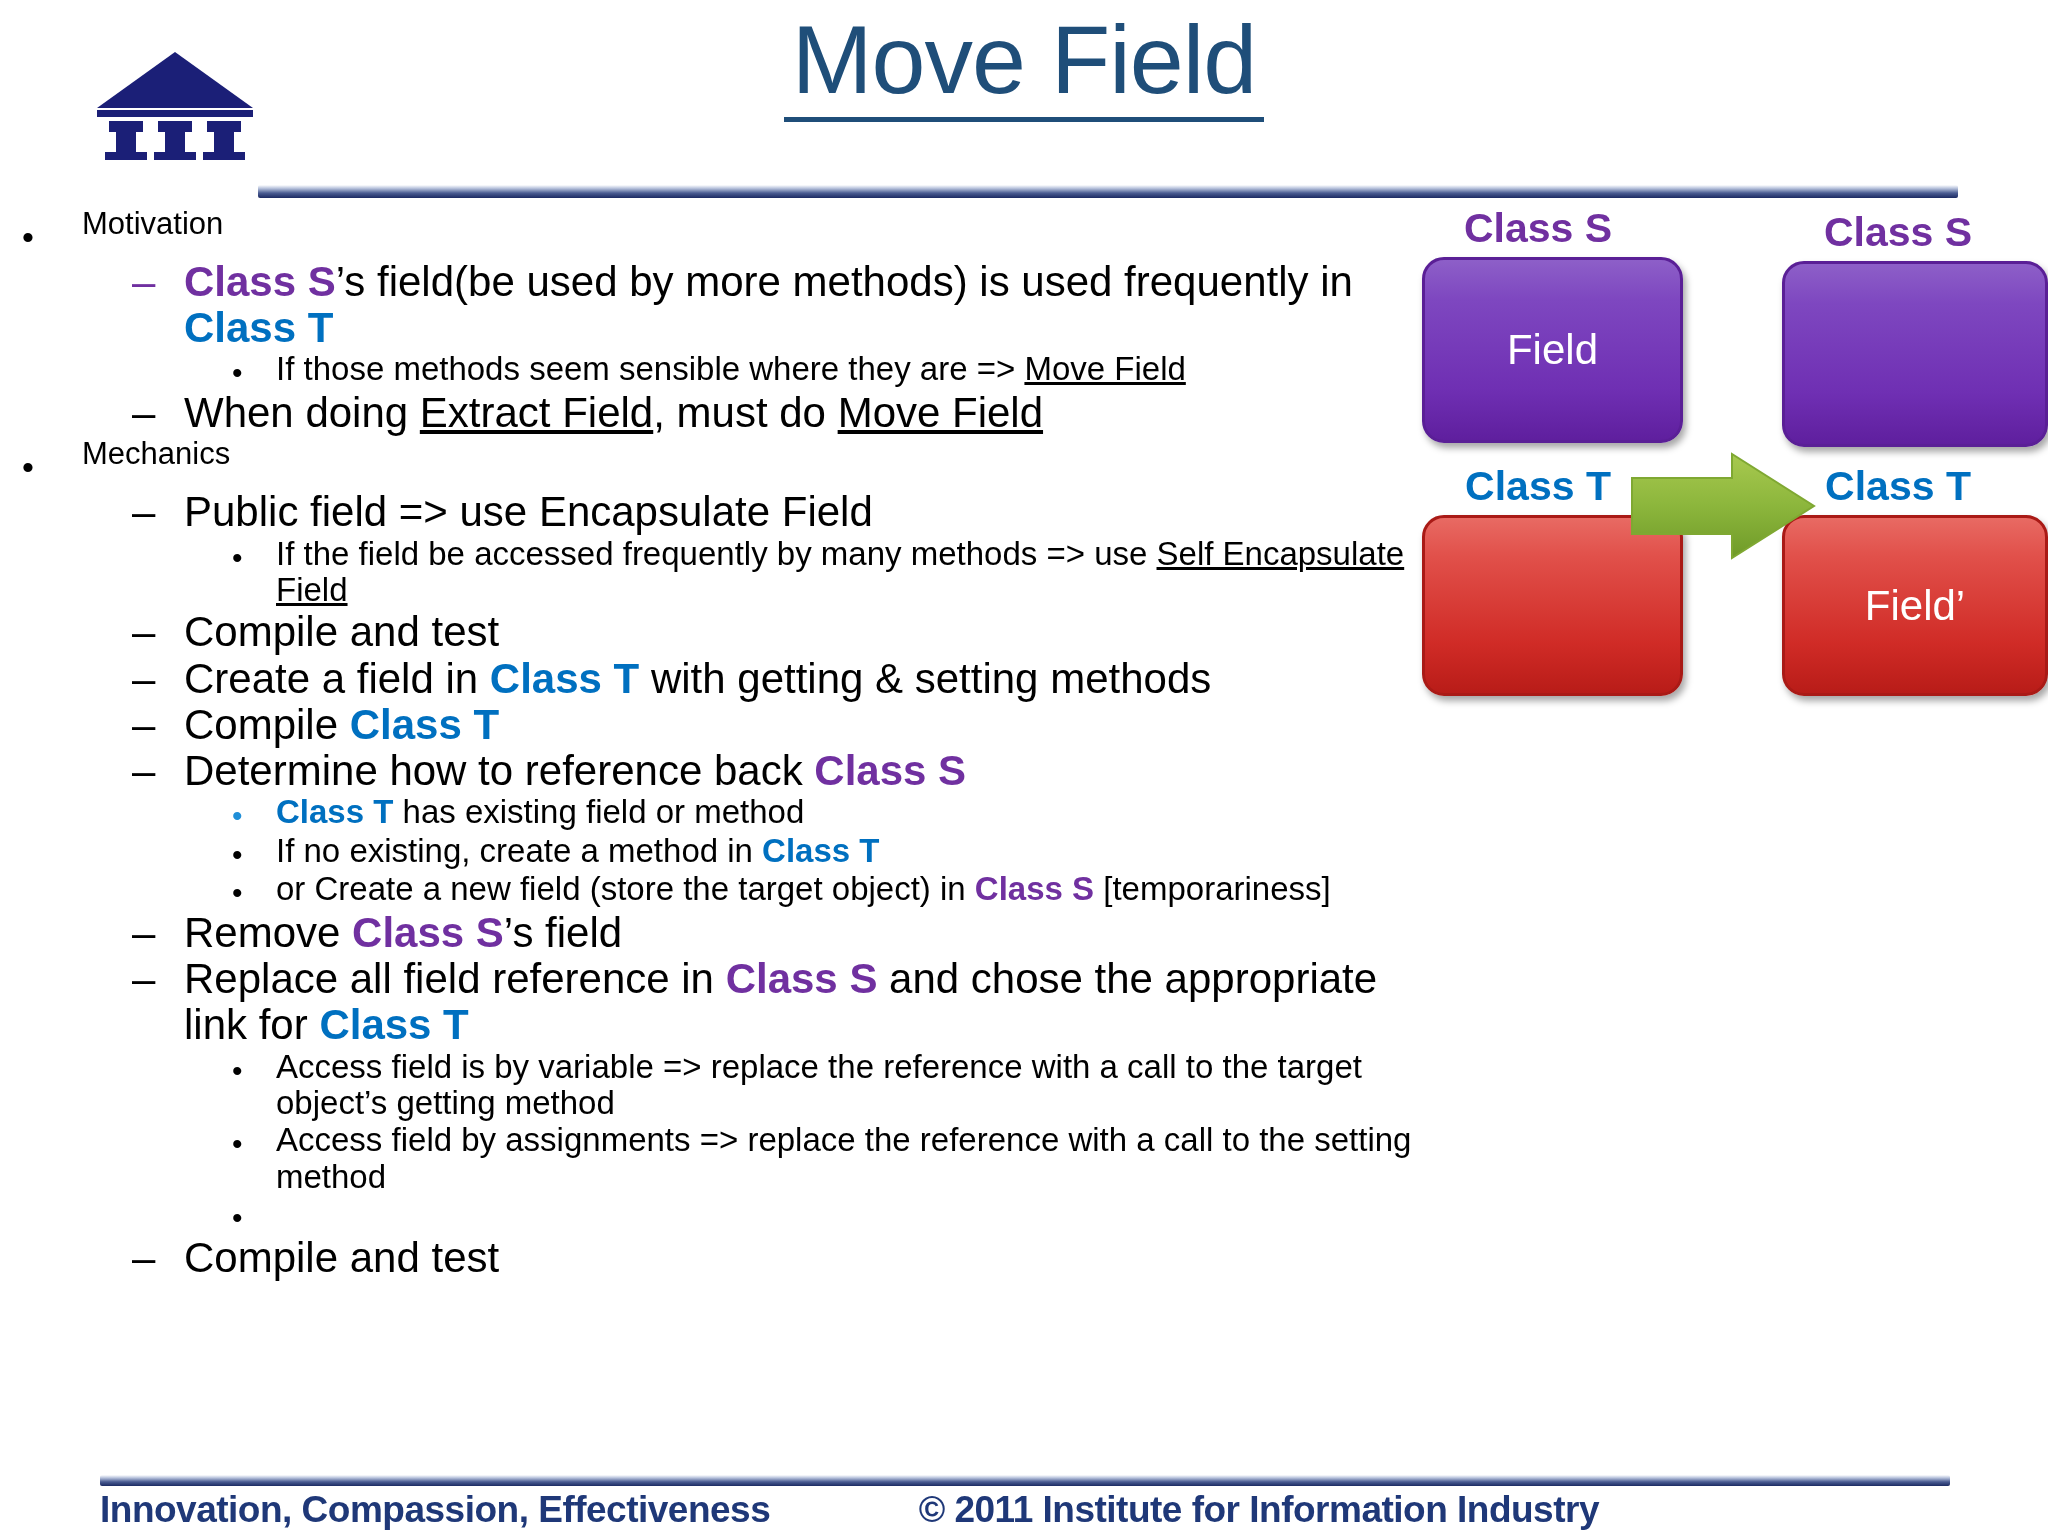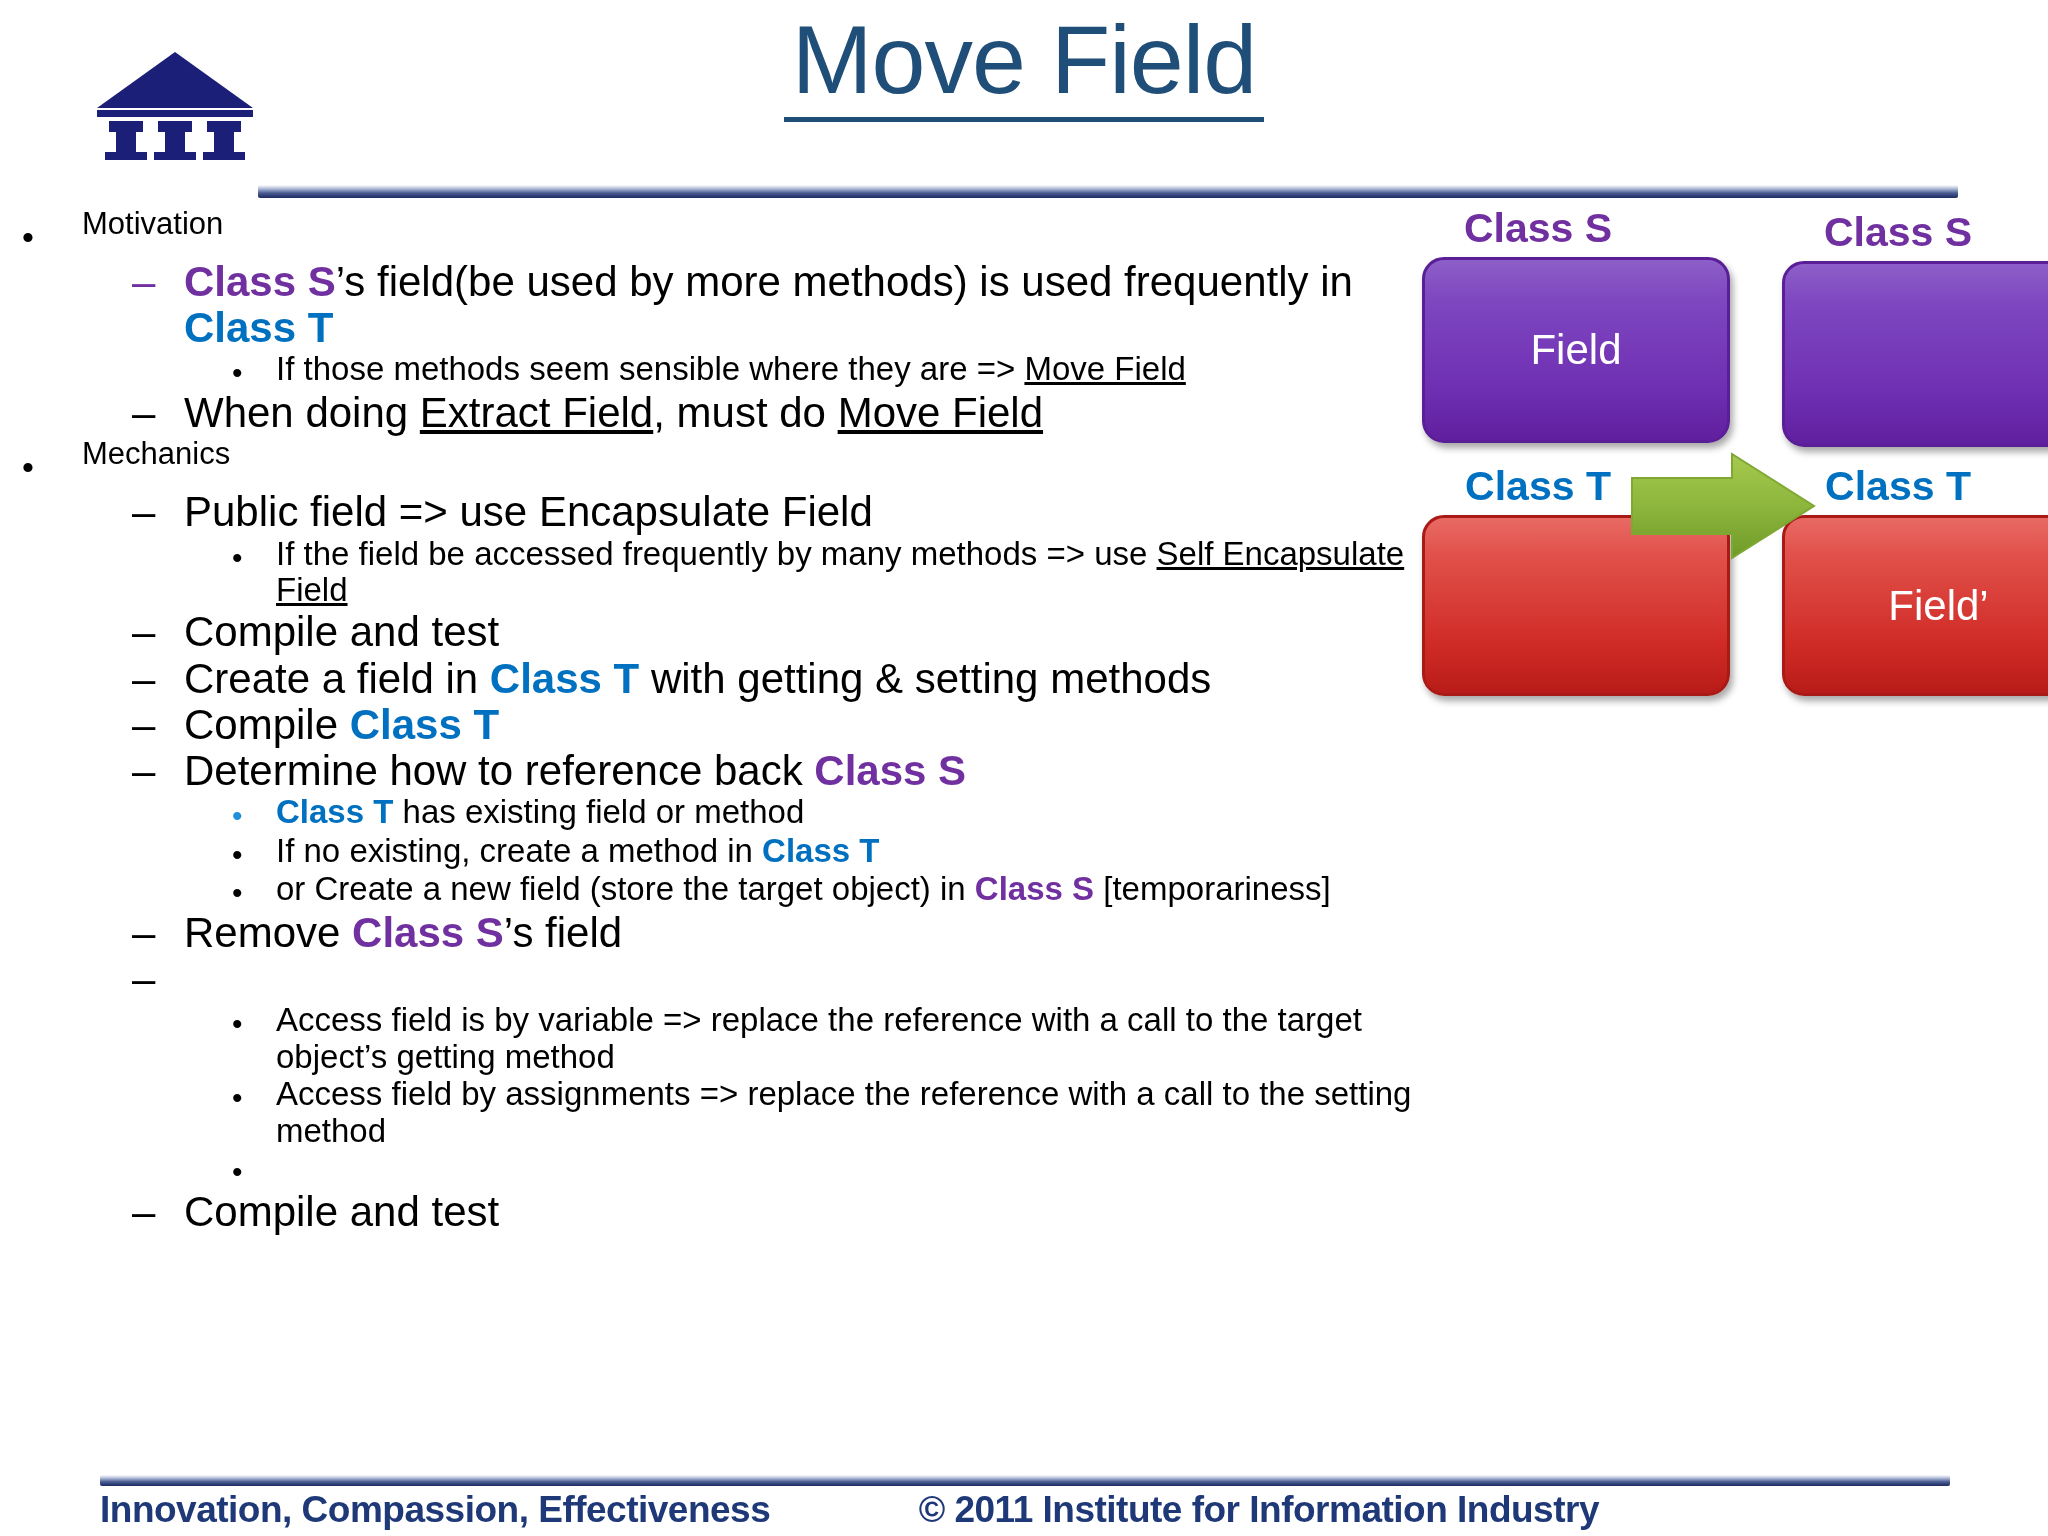--- a/index.html
+++ b/index.html
@@ -94,21 +94,21 @@
   .diagram{position:absolute;left:1400px;top:205px;width:640px;height:640px;}
 
   .cap{
     position:absolute;font-weight:bold;font-size:41px;white-space:nowrap;
     text-align:center;
   }
   .cap.s{color:#7030A0;}
   .cap.t{color:#0070C0;}
 
   .box{
-    position:absolute;border-radius:22px;padding-left:47px;
+    position:absolute;border-radius:22px;
   }
   .box .lbl{
     position:absolute;left:0;right:0;top:50%;transform:translateY(-50%);
     text-align:center;color:#ffffff;font-size:42px;
     font-family:"Liberation Sans","DejaVu Sans",sans-serif;
   }
   .purple{
     background:linear-gradient(to bottom,#8d5fc8 0%,#7e47c0 22%,#6f2fb3 72%,#5f1f9e 100%);
     border:3px solid #5a1f96;
     box-shadow:3px 5px 7px rgba(0,0,0,0.35);
@@ -202,20 +202,21 @@
       <div class="row l3">
         <div class="mark">•</div>
         <div class="txt">or Create a new field (store the target object) in <span class="cs">Class S</span> [temporariness]</div>
       </div>
       <div class="row l2">
         <div class="mark">–</div>
         <div class="txt">Remove <span class="cs">Class S</span>’s field</div>
       </div>
       <div class="row l2">
         <div class="mark">–</div>
+        <div class="txt">Replace all field reference in <span class="cs">Class S</span> and chose the appropriate link for <span class="ct">Class T</span></div>
       </div>
       <div class="row l3">
         <div class="mark">•</div>
         <div class="txt">Access field is by variable =&gt; replace the reference with a call to the target object’s getting method</div>
       </div>
       <div class="row l3">
         <div class="mark">•</div>
         <div class="txt">Access field by assignments =&gt; replace the reference with a call to the setting method</div>
       </div>
       <div class="row l3">

